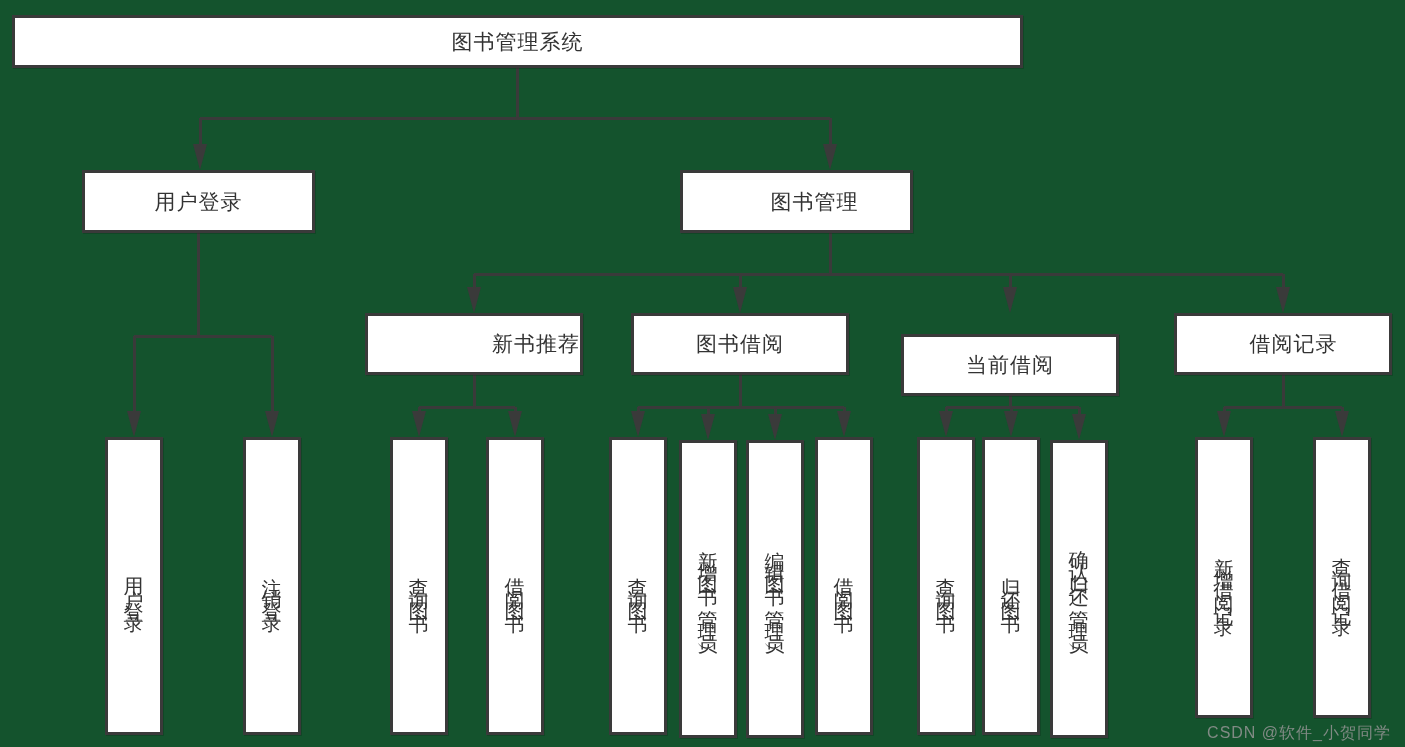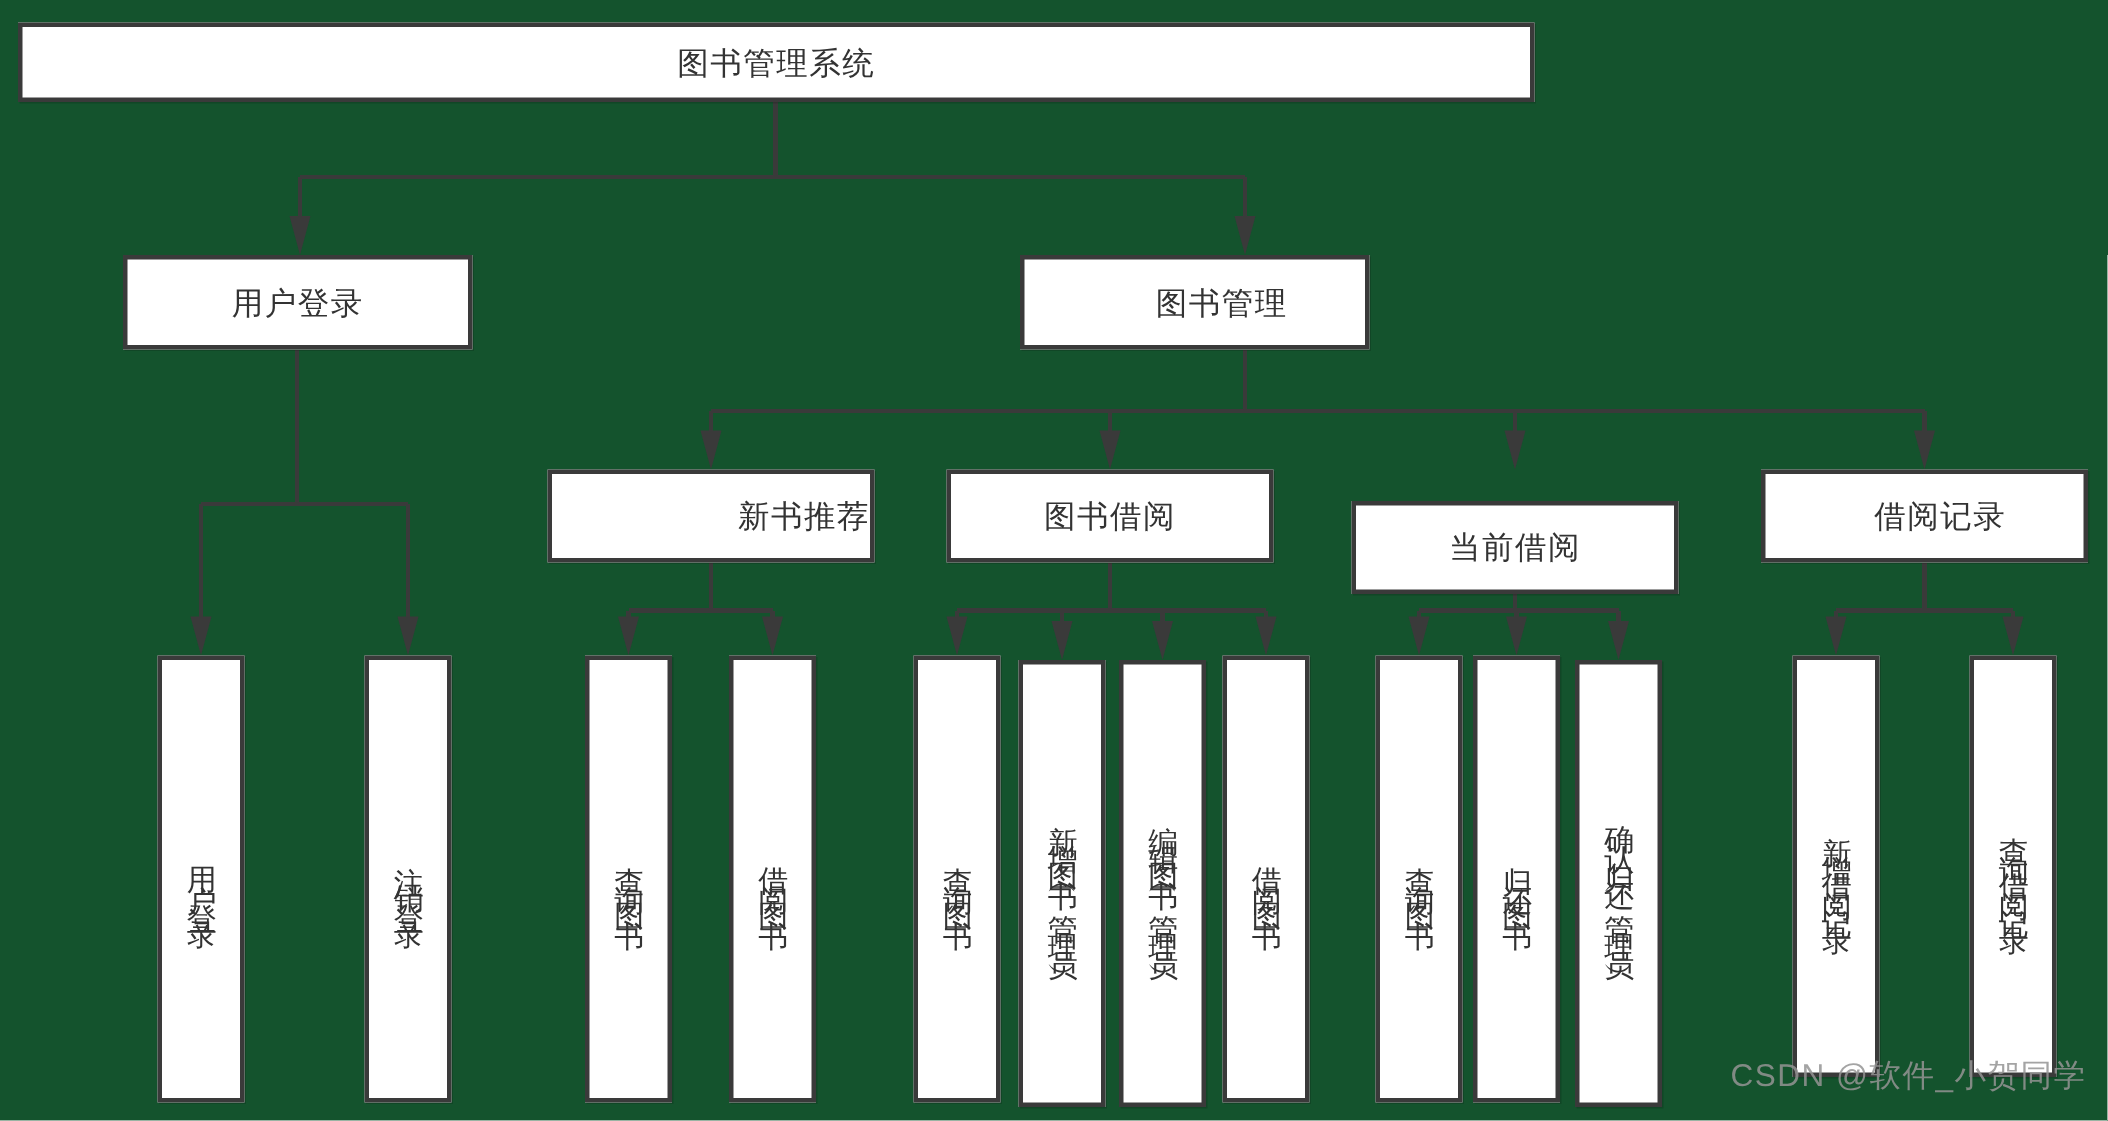--- a/index.html
+++ b/index.html
@@ -45,22 +45,22 @@
   }
   .vbox .vtext {
     writing-mode: vertical-rl;
     text-orientation: mixed;
     letter-spacing: 12px;
     line-height: 1;
   }
   .watermark {
     position: absolute;
     right: 14px;
-    bottom: 16px;
-    font-size: 21px;
+    bottom: 3px;
+    font-size: 16px;
     color: rgba(148, 148, 148, 0.85);
     letter-spacing: 1px;
     z-index: 10;
     white-space: nowrap;
   }
 </style>
 </head>
 <body>
 
 <div class="canvas">

